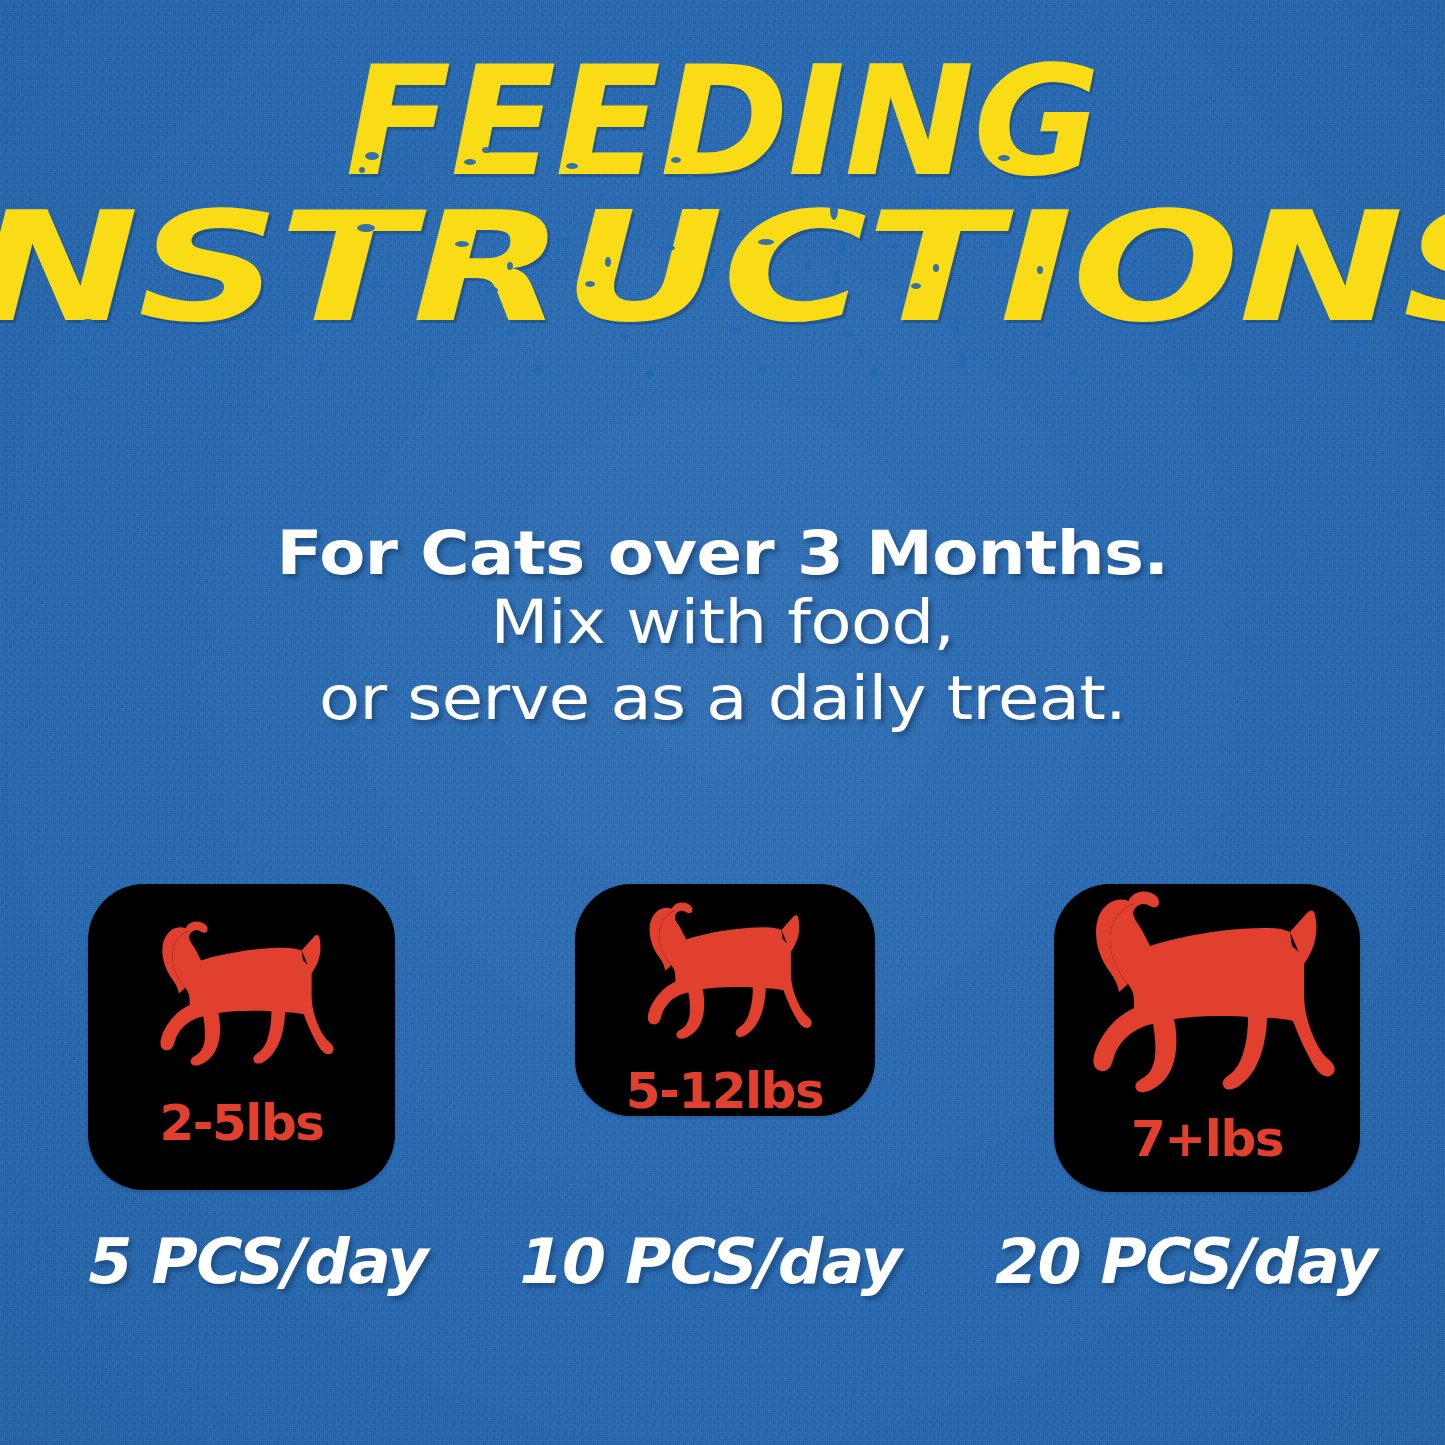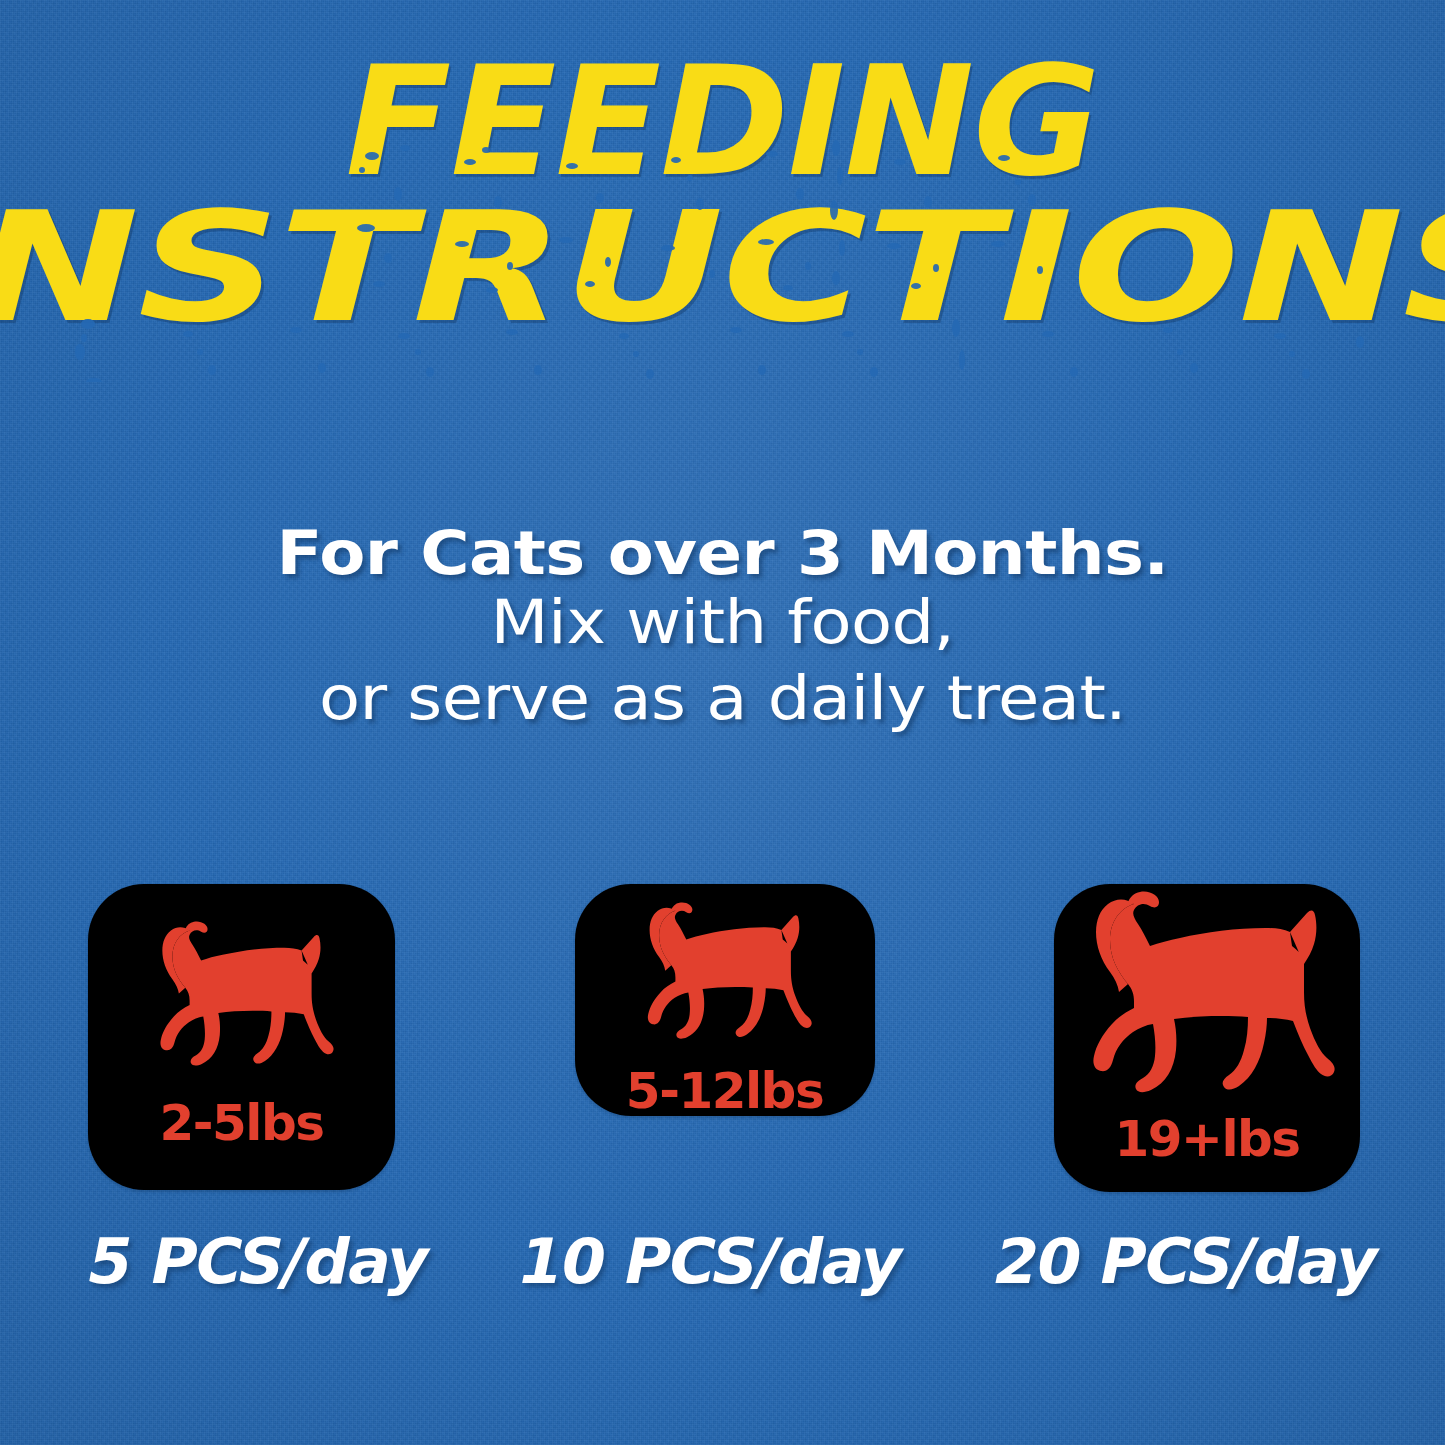--- a/index.html
+++ b/index.html
@@ -521,21 +521,21 @@
         <path fill="#e2402e" d="
           M 58 16
           C 50 10, 40 10, 32 16
           C 24 22, 20 32, 20 44
           C 20 58, 25 72, 34 84
           C 39 91, 42 97, 43 104
           L 52 96
           C 42 84, 34 70, 34 52
           C 34 34, 44 20, 58 16 Z"></path>
       </svg>
-      <div class="card-weight">19+lbs</div>
+      <div class="card-weight">7+lbs</div>
     </div>
 
   </div>
 
   <div id="dose-row">
     <div class="dose-label" id="dose-0">5 PCS/day</div>
     <div class="dose-label" id="dose-1">10 PCS/day</div>
     <div class="dose-label" id="dose-2">20 PCS/day</div>
   </div>
 

